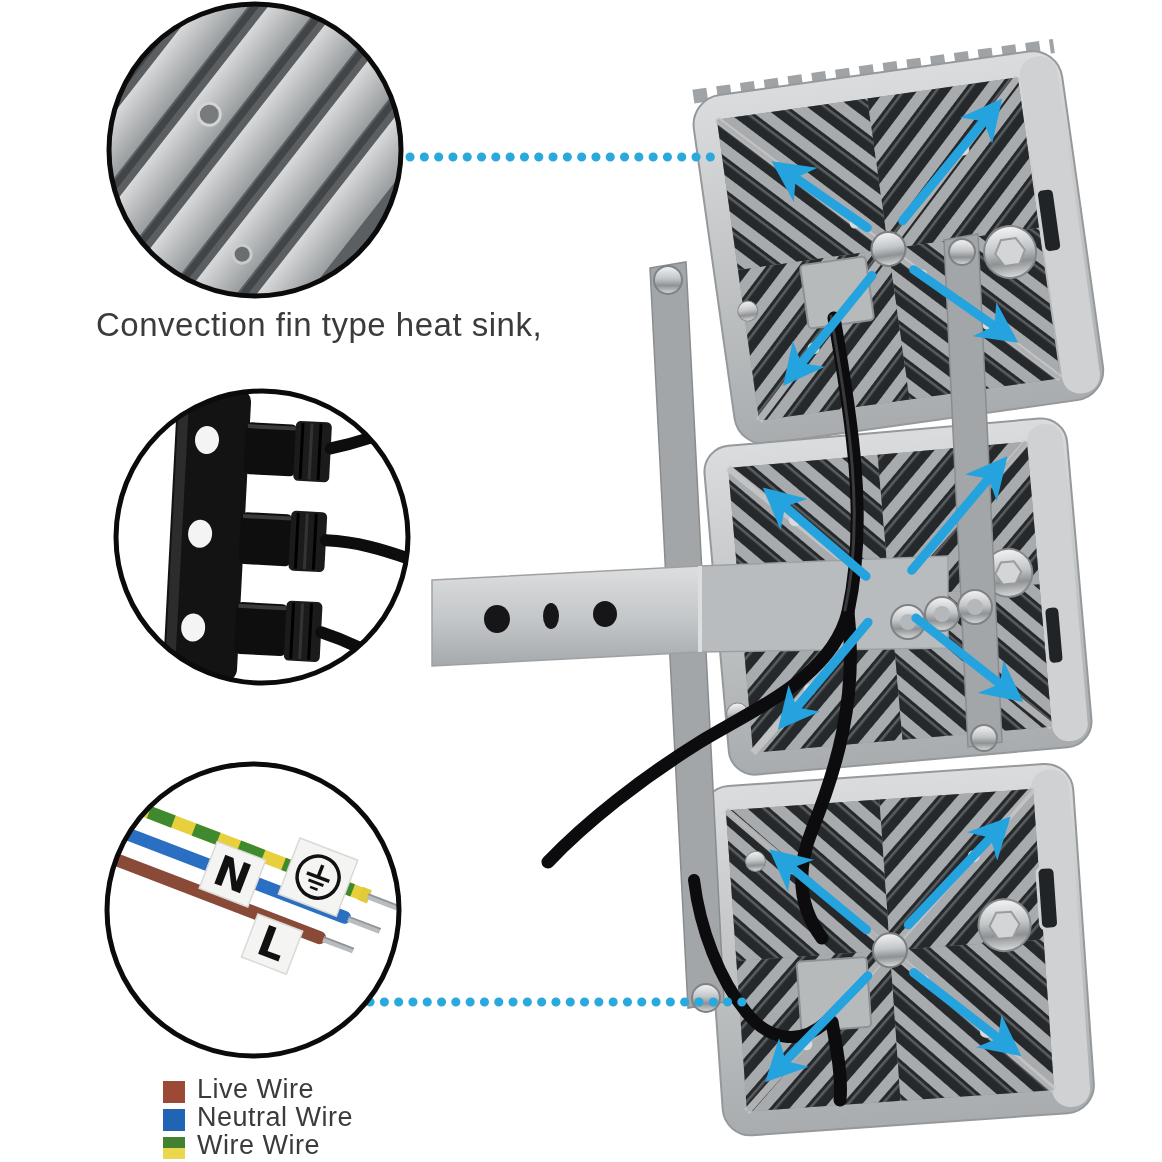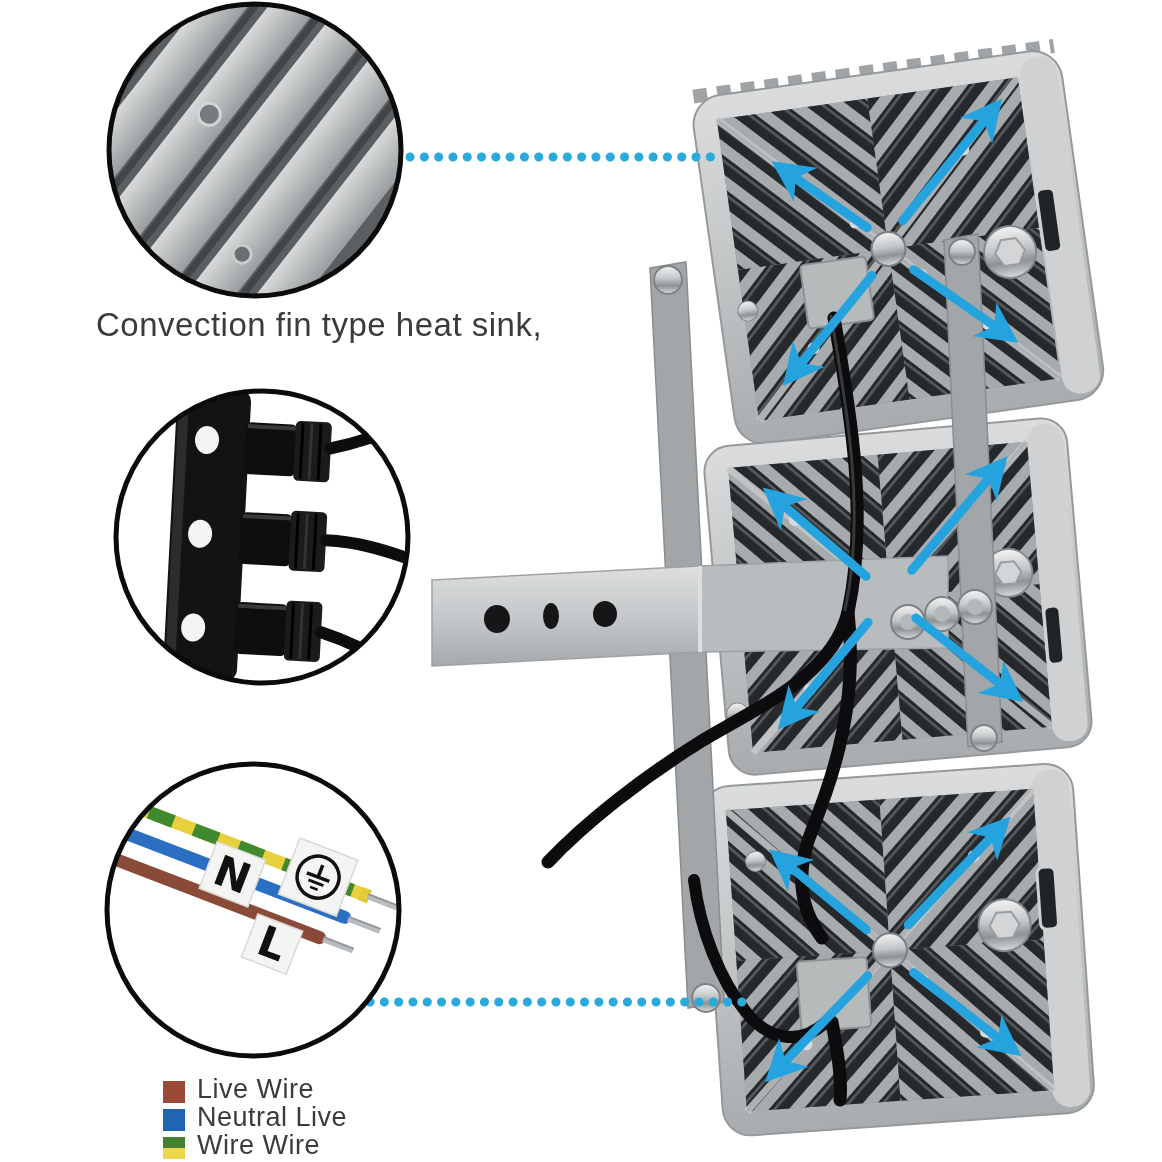--- a/index.html
+++ b/index.html
@@ -332,21 +332,21 @@
   </div>
 
 
   <div id="legend">
     <div class="legend-row">
       <span class="swatch live"></span>
       <span class="legend-label">Live Wire</span>
     </div>
     <div class="legend-row">
       <span class="swatch neutral"></span>
-      <span class="legend-label">Neutral Live</span>
+      <span class="legend-label">Neutral Wire</span>
     </div>
     <div class="legend-row">
       <span class="swatch earth"></span>
       <span class="legend-label">Wire Wire</span>
     </div>
   </div>
 
 </div>
 
 </body></html>

